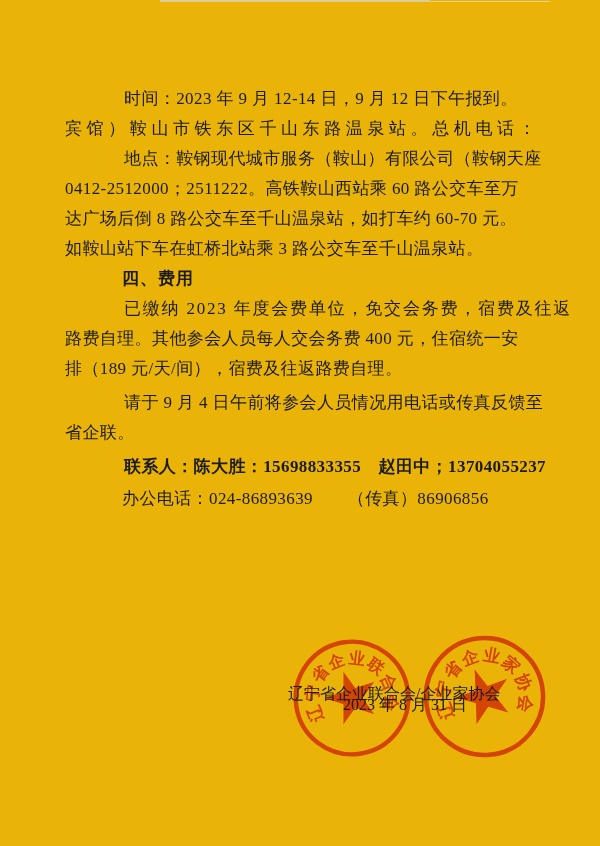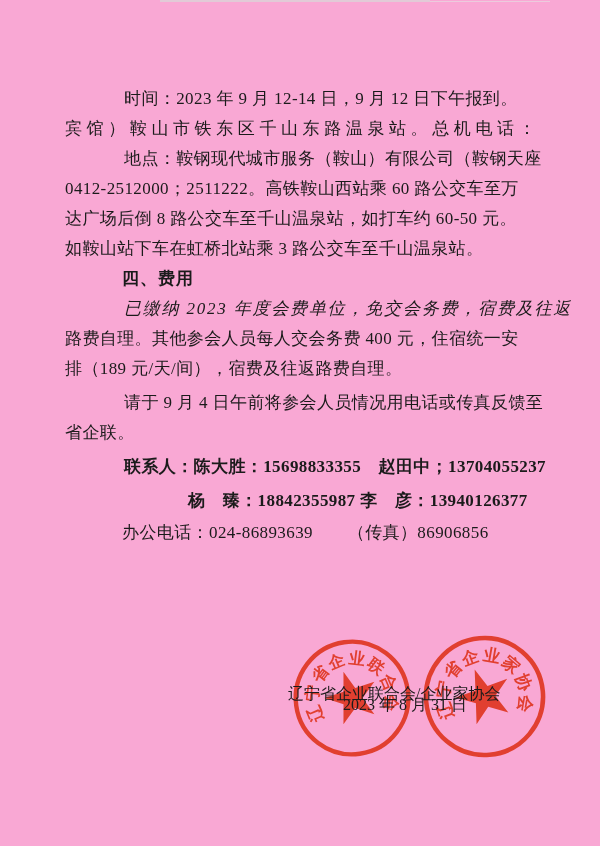--- a/index.html
+++ b/index.html
@@ -1,20 +1,20 @@
 <!DOCTYPE html>
 <html><head>
 <meta charset="utf-8">
 <style>
   html,body{margin:0;padding:0;background:#e9e9e9;}
   .page{
     position:relative;
     width:600px;height:846px;
     margin:0 auto;
-    background:#f9a8d4;
+    background:#eab308;
     overflow:hidden;
     font-family:"Liberation Serif","DejaVu Serif",serif;
     color:#1b1b1b;
   }
   .scan-edge{
     position:absolute;top:0;left:160px;width:270px;height:2px;
     background:#d9d9d9;opacity:.7;
   }
   .scan-edge2{
     position:absolute;top:1px;left:430px;width:120px;height:1px;
@@ -25,21 +25,21 @@
     font-size:17px;
   }
   .line{
     height:30px;line-height:30px;white-space:pre;
     letter-spacing:0.4px;
   }
   .indent{padding-left:59px;}
   .indent-sm{padding-left:57px;}
   .contact2{padding-left:123px;}
   .spread{letter-spacing:4.6px;}
-  .spread-sm{letter-spacing:1.8px;font-style:italic;}
+  .spread-sm{letter-spacing:1.8px;}
   .bold{font-weight:700;letter-spacing:1px;}
   .gap-a{margin-top:4px;}
   .gap-b{margin-top:4px;font-weight:bold;}
   .gap-c{margin-top:2px;}
   .sig-org{
     position:absolute;top:684px;left:288px;width:260px;
     font-size:16px;line-height:20px;white-space:pre;z-index:3;
   }
   .sig-date{
     position:absolute;top:695px;left:343px;width:200px;
@@ -63,30 +63,29 @@
 <div class="page">
 
   <div class="scan-edge"></div>
   <div class="scan-edge2"></div>
 
   <div class="body-text">
     <div class="line indent">时间：2023 年 9 月 12-14 日，9 月 12 日下午报到。</div>
     <div class="line spread">宾馆）鞍山市铁东区千山东路温泉站。总机电话：</div>
     <div class="line indent">地点：鞍钢现代城市服务（鞍山）有限公司（鞍钢天座</div>
     <div class="line">0412-2512000；2511222。高铁鞍山西站乘 60 路公交车至万</div>
-    <div class="line">达广场后倒 8 路公交车至千山温泉站，如打车约 60-50 元。</div>
+    <div class="line">达广场后倒 8 路公交车至千山温泉站，如打车约 60-70 元。</div>
     <div class="line">如鞍山站下车在虹桥北站乘 3 路公交车至千山温泉站。</div>
     <div class="line indent-sm bold">四、费用</div>
     <div class="line indent spread-sm">已缴纳 2023 年度会费单位，免交会务费，宿费及往返</div>
     <div class="line">路费自理。其他参会人员每人交会务费 400 元，住宿统一安</div>
     <div class="line">排（189 元/天/间），宿费及往返路费自理。</div>
     <div class="line indent gap-a">请于 9 月 4 日午前将参会人员情况用电话或传真反馈至</div>
     <div class="line">省企联。</div>
     <div class="line indent gap-b">联系人：陈大胜：15698833355　赵田中；13704055237</div>
-    <div class="line contact2 gap-b">杨　臻：18842355987 李　彦：13940126377</div>
     <div class="line indent-sm gap-c">办公电话：024-86893639　　（传真）86906856</div>
   </div>
 
   <svg class="stamp stamp-left" viewBox="0 0 130 130">
       <g transform="rotate(-8 65 65)">
         <circle cx="65" cy="65" r="59" fill="none" stroke="#e44a1d" stroke-width="4.6"></circle>
         <polygon points="59.964202847659024,36.44057516264597 69.82208261467986,55.11326549070916 90.60548019290889,51.38532467920916 75.89294875615727,66.53090411056071 85.86085420982089,85.14509274331091 66.91012995433623,75.83288528313429 52.287236743116765,91.06502734267585 55.2875764785518,70.1641871906448 36.282226006494454,60.9639800721581 57.08726219627483,57.358757924951036" fill="#e44a1d"></polygon>
         <text x="65" y="29" text-anchor="middle" font-size="17" fill="#e44a1d" transform="rotate(-105 65 65)">辽</text>
         <text x="65" y="29" text-anchor="middle" font-size="17" fill="#e44a1d" transform="rotate(-75 65 65)">宁</text>
         <text x="65" y="29" text-anchor="middle" font-size="17" fill="#e44a1d" transform="rotate(-45 65 65)">省</text>

